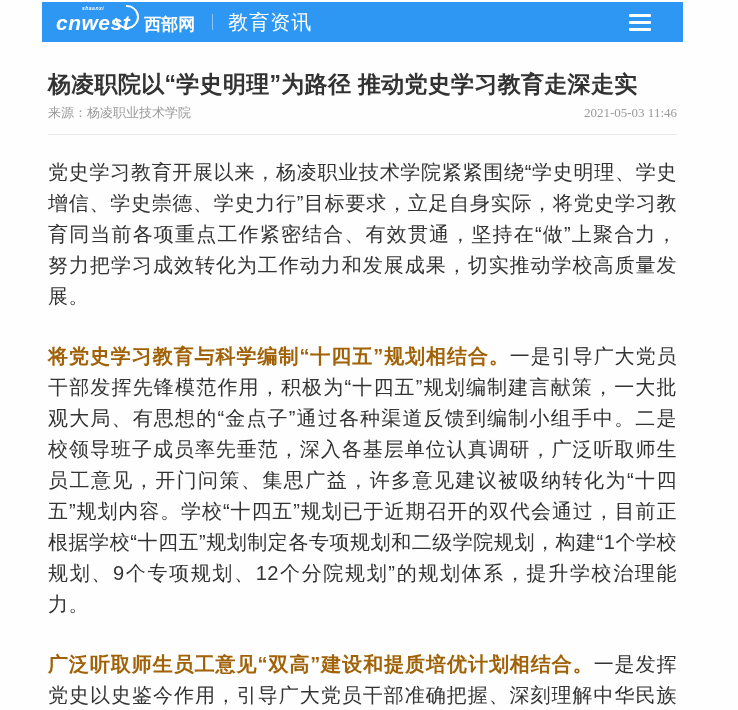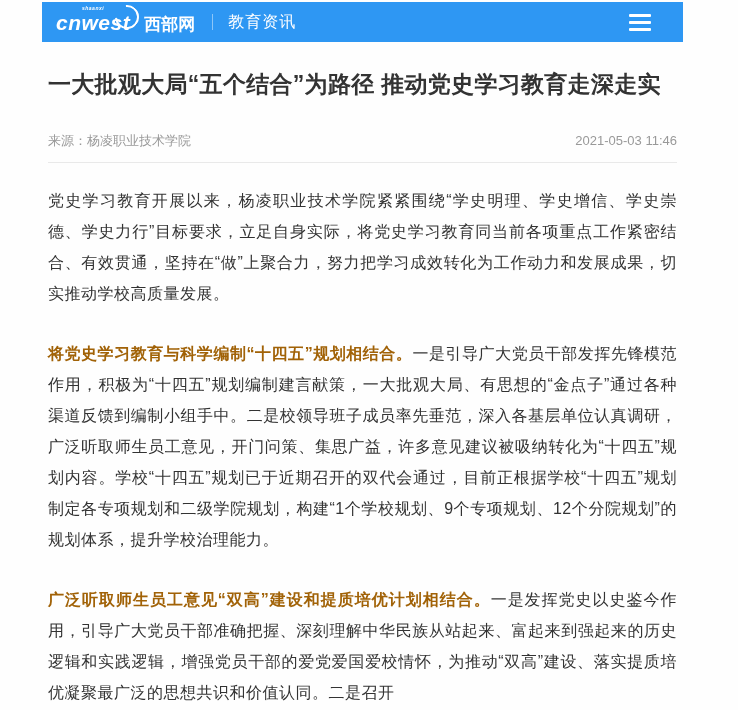--- a/index.html
+++ b/index.html
@@ -40,51 +40,52 @@
     border-radius: 50%;
     transform: rotate(40deg);
     pointer-events: none;
   }
   .logo-cn { font-size: 17px; font-weight: bold; margin-left: 14px; line-height: 1; text-align: center; }
   .topbar-sep {
     width: 1px; height: 16px;
     background: rgba(255,255,255,0.45);
     margin: 0 15px 0 17px;
   }
-  .topbar-section { color: #fff; font-size: 16px; letter-spacing: 1px; }
+  .topbar-section { color: #fff; font-size: 20px; letter-spacing: 1px; }
   .topbar-spacer { flex: 1; }
   .hamburger { width: 22px; cursor: pointer; padding: 2px 0; margin-right: 8px; }
   .hamburger .bar { height: 3px; background: #fff; border-radius: 1px; }
   .hamburger .bar + .bar { margin-top: 4px; }
 
   
   .article { padding: 0 6px; }
   .article-title {
     margin-top: 27px;
     font-size: 23px;
     font-weight: 600;
     color: #333;
     line-height: 1.35;
     letter-spacing: 0.3px;
   }
   .meta-row {
-    margin-top: 32px;
+    margin-top: 4px;
     display: flex;
     justify-content: space-between;
     align-items: baseline;
+    font-family: Liberation Serif, serif;
   }
   .meta-source { color: #999; font-size: 13px; }
   .meta-date   { color: #999; font-size: 13px; }
   .divider {
     margin-top: 12px;
     border-bottom: 1px solid #e9e9e9;
   }
   .body-text p {
     margin: 29px 0;
-    font-size: 16px;
+    font-size: 20px;
     line-height: 31px;
     color: #333;
     text-align: justify;
     letter-spacing: 0.5px;
   }
   .body-text p:first-child { margin-top: 22px; }
   .body-text b { font-weight: bold; color: #a16207; }
 </style>
 </head>
 <body>
@@ -104,21 +105,21 @@
     <div class="topbar-section">教育资讯</div>
     <div class="topbar-spacer"></div>
     <div class="hamburger">
       <div class="bar"></div>
       <div class="bar"></div>
       <div class="bar"></div>
     </div>
   </div>
 
   <div class="article">
-    <h1 class="article-title">一大批观大局“五个结合”为路径 推动党史学习教育走深走实</h1>
+    <h1 class="article-title">杨凌职院以“学史明理”为路径 推动党史学习教育走深走实</h1>
 
     <div class="meta-row">
       <span class="meta-source">来源：杨凌职业技术学院</span>
       <span class="meta-date">2021-05-03 11:46</span>
     </div>
 
     <div class="divider"></div>
 
     <div class="body-text">
       <p><span>党史学习教育开展以来，杨凌职业技术学院紧紧围绕“学史明理、学史增信、学史崇德、学史力行”目标要求，立足自身实际，将党史学习教育同当前各项重点工作紧密结合、有效贯通，坚持在“做”上聚合力，努力把学习成效转化为工作动力和发展成果，切实推动学校高质量发展。</span></p>

